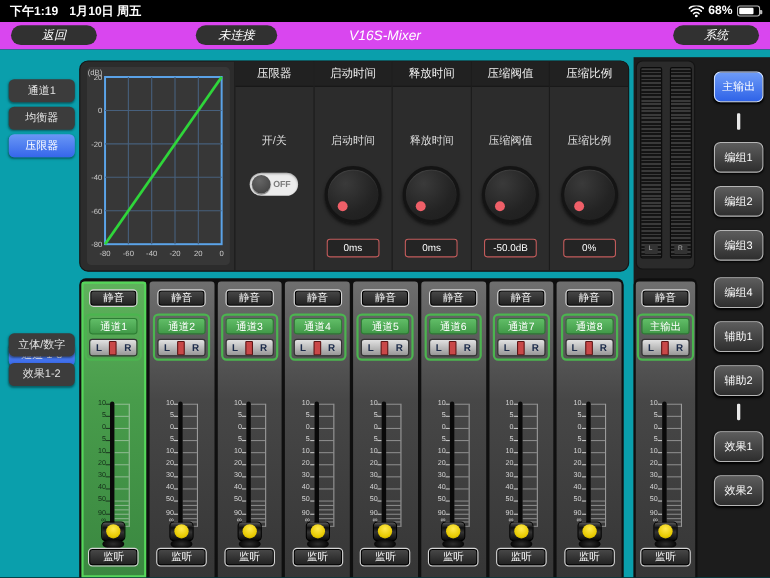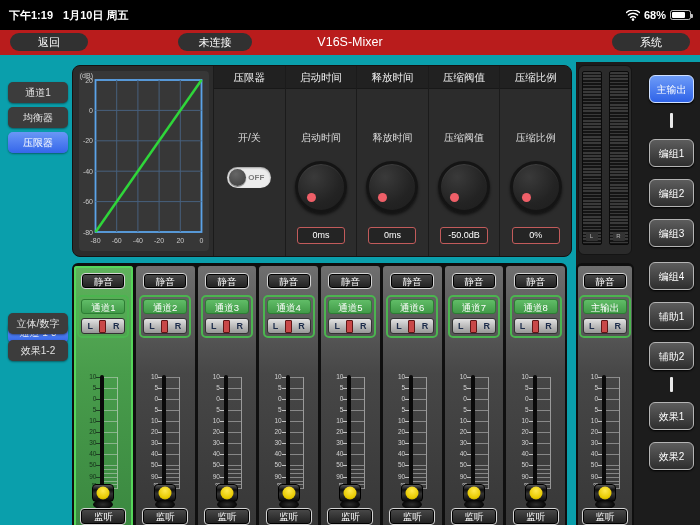--- a/index.html
+++ b/index.html
@@ -1,29 +1,29 @@
 <!DOCTYPE html>
 <html><head>
 <meta charset="utf-8">
 <style>
   html,body{margin:0;padding:0;background:#000;}
   body{width:700px;height:525px;overflow:hidden;font-family:"Liberation Sans","DejaVu Sans",sans-serif;
        -webkit-font-smoothing:antialiased;position:relative;}
   
-  .status-bar{height:30px;background:#000;color:#fff;display:flex;align-items:center;
+  .status-bar{height:20px;background:#000;color:#fff;display:flex;align-items:center;
               justify-content:space-between;padding:0 9px;font-size:11px;font-weight:bold;}
   .status-left{display:flex;gap:10px;}
   .status-right{display:flex;align-items:center;gap:4px;font-weight:bold;}
   .battery{width:21px;height:10px;border:1px solid rgba(255,255,255,.75);border-radius:2.5px;
            position:relative;display:inline-block;box-sizing:border-box;}
   .battery-fill{position:absolute;left:1px;top:1px;bottom:1px;width:66%;background:#fff;border-radius:1px;}
   .battery-nub{position:absolute;right:-3px;top:2.5px;width:2px;height:4px;background:rgba(255,255,255,.75);
                border-radius:0 1px 1px 0;}
   
-  .nav-bar{height:25px;background:#b91c1c;position:relative;}
+  .nav-bar{height:25px;background:#d946ef;position:relative;font-style:italic;}
   .nav-pill{position:absolute;top:3px;height:18px;line-height:18px;background:#313131;border-radius:9px;
             color:#fff;font-size:11px;text-align:center;}
   .nav-title{position:absolute;left:0;right:0;top:0;height:25px;line-height:25px;text-align:center;
              color:#fff;font-size:12.5px;}
   
   .content{position:relative;width:700px;height:480px;background:#0a9fac;}
   .right-bg{position:absolute;left:576px;top:7px;width:124px;height:473px;background:#1c1c1c;}
   
   .side-btn{position:absolute;left:8px;width:60px;height:21px;line-height:21px;background:#3c3c3c;
             border-radius:5px;color:#e3e3e3;font-size:10px;text-align:center;box-shadow:0 1px 2px rgba(0,0,0,.4);}

